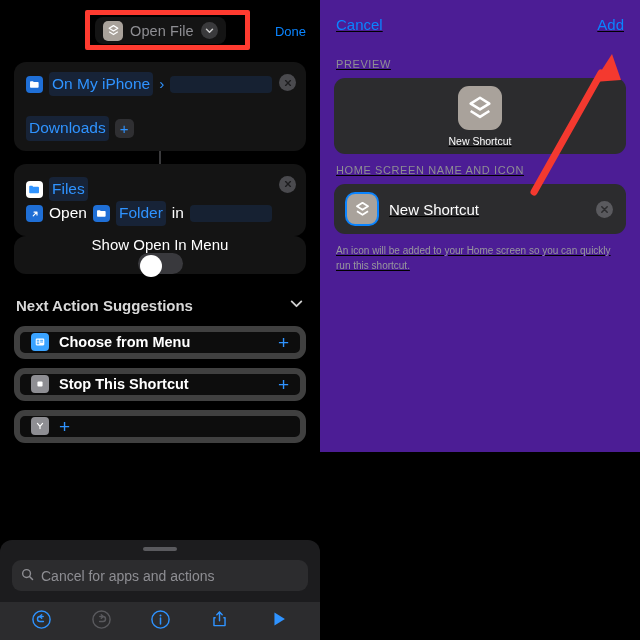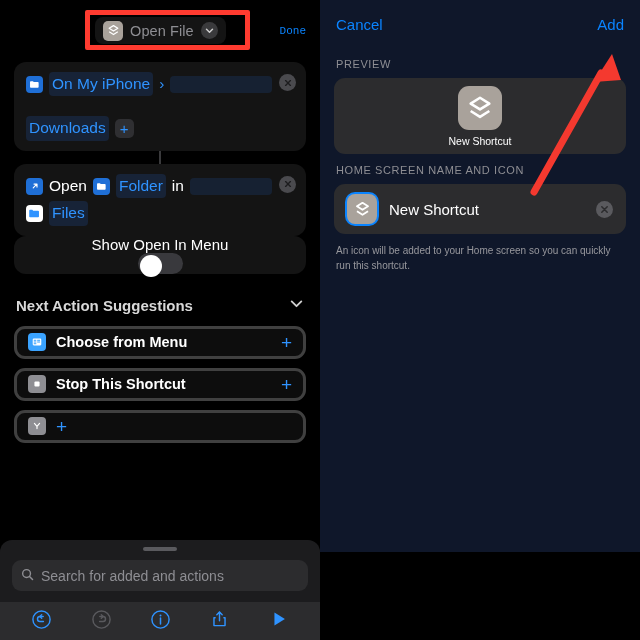--- a/index.html
+++ b/index.html
@@ -55,24 +55,23 @@
     color: #8e8e93;
     letter-spacing: .1px;
   }
   .chev-circle {
     width: 17px; height: 17px;
     border-radius: 50%;
     background: #3a3a3c;
     display: flex; align-items: center; justify-content: center;
   }
   .done-btn {
-    font-size: 11px;
+    font-size: 13px;
     color: #0a84ff;
     font-weight: 400;
-    font-family: Liberation Mono, monospace;
   }
 
   
   .actions-area { padding: 0 14px; position: relative; }
 
   .action-card {
     background: #141414;
     border-radius: 12px;
     position: relative;
     padding: 10px 12px;
@@ -174,21 +173,21 @@
     justify-content: space-between;
     padding: 0 16px;
     margin-top: 22px;
     margin-bottom: 11px;
   }
   .suggest-title { font-size: 15px; color: #d8d8d8; font-weight: bold; }
 
   .suggest-list { padding: 0 14px; }
   .suggest-row {
     background: #0d0d0d;
-    border: 3px solid #404040;
+    border: 6px solid #404040;
     border-radius: 11px;
     height: 33px;
     display: flex;
     align-items: center;
     gap: 10px;
     padding: 0 11px;
     margin-bottom: 9px;
   }
   .suggest-label {
     font-size: 14.5px;
@@ -237,23 +236,24 @@
     background: #2c2c2e;
     display: flex;
     align-items: center;
     justify-content: space-around;
     padding: 0 12px;
   }
 
   
   .right-panel {
     position: relative;
-    width: 320px; height: 552px;
-    background: #0f172a;
+    width: 320px; height: 452px;
+    background: #4c1d95;
     flex: 0 0 320px;
+    text-decoration: underline;
   }
   .sheet-header {
     height: 48px;
     display: flex;
     align-items: center;
     justify-content: space-between;
     padding: 0 16px;
   }
   .sheet-btn { font-size: 15px; color: #0a84ff; }
 
@@ -379,44 +379,44 @@
         <span class="x-btn">
           <svg width="8" height="8" viewBox="0 0 10 10">
               <path d="M2 2l6 6M8 2l-6 6" stroke="#1c1c1e" stroke-width="1.7" stroke-linecap="round"></path>
             </svg>
         </span>
       </div>
 
       <div class="card-connector"></div>
 
       <div class="action-card">
+        <div class="card-row" style="margin-top:3px">
+          <span class="sq-icon sq-files">
+            <svg width="13" height="13" viewBox="0 0 16 16">
+                <path d="M1.5 4.4c0-.5.4-1 1-1h2.8l1.1 1.2h6.1c.5 0 1 .4 1 1v6c0 .5-.4 1-1 1H2.5c-.6 0-1-.5-1-1V4.4z" fill="#2f93ff"></path>
+              </svg>
+          </span>
+          <span class="tok-blue">Files</span>
+        </div>
         <div class="card-row">
           <span class="sq-icon sq-blue">
             <svg width="10" height="10" viewBox="0 0 14 14">
                 <path d="M4.5 9.5 9.5 4.5M5.6 4.3h4.2v4.2" fill="none" stroke="#fff" stroke-width="1.6" stroke-linecap="round" stroke-linejoin="round"></path>
               </svg>
           </span>
           <span class="tok">Open</span>
           <span class="sq-icon sq-blue">
             <svg width="11" height="11" viewBox="0 0 16 16">
                 <path d="M1.5 4.2c0-.6.5-1.1 1.1-1.1h3.1l1.2 1.3h6c.6 0 1.1.5 1.1 1.1v6c0 .6-.5 1.1-1.1 1.1H2.6c-.6 0-1.1-.5-1.1-1.1V4.2z" fill="#fff"></path>
               </svg>
           </span>
           <span class="tok-blue">Folder</span>
           <span class="tok">in</span>
           <span class="blank-field"></span>
         </div>
-        <div class="card-row" style="margin-top:3px">
-          <span class="sq-icon sq-files">
-            <svg width="13" height="13" viewBox="0 0 16 16">
-                <path d="M1.5 4.4c0-.5.4-1 1-1h2.8l1.1 1.2h6.1c.5 0 1 .4 1 1v6c0 .5-.4 1-1 1H2.5c-.6 0-1-.5-1-1V4.4z" fill="#2f93ff"></path>
-              </svg>
-          </span>
-          <span class="tok-blue">Files</span>
-        </div>
         <span class="x-btn">
           <svg width="8" height="8" viewBox="0 0 10 10">
               <path d="M2 2l6 6M8 2l-6 6" stroke="#1c1c1e" stroke-width="1.7" stroke-linecap="round"></path>
             </svg>
         </span>
       </div>
 
       <div class="toggle-card">
         <span class="toggle-label">Show Open In Menu</span>
         <span class="switch">
@@ -470,21 +470,21 @@
 
     <div class="dock">
       <div class="grabber"></div>
       <div class="searchbar">
         <span>
           <svg width="13" height="13" viewBox="0 0 14 14">
               <circle cx="6" cy="6" r="4.2" fill="none" stroke="#8e8e93" stroke-width="1.5"></circle>
               <path d="M9.2 9.2 12.4 12.4" stroke="#8e8e93" stroke-width="1.6" stroke-linecap="round"></path>
             </svg>
         </span>
-        <span class="search-ph">Search for added and actions</span>
+        <span class="search-ph">Cancel for apps and actions</span>
       </div>
     </div>
 
     <div class="bottom-bar">
       <span>
         <svg width="21" height="21" viewBox="0 0 22 22">
             <circle cx="11" cy="11" r="9" fill="none" stroke="#2f93ff" stroke-width="1.5"></circle>
             <path d="M12.8 7.8H9.4a2.6 2.6 0 0 0 0 5.2h3.6" fill="none" stroke="#2f93ff" stroke-width="1.5" stroke-linecap="round"></path>
             <path d="M11.2 6.1 9.2 7.8l2 1.8" fill="none" stroke="#2f93ff" stroke-width="1.5" stroke-linecap="round" stroke-linejoin="round"></path>
           </svg>

